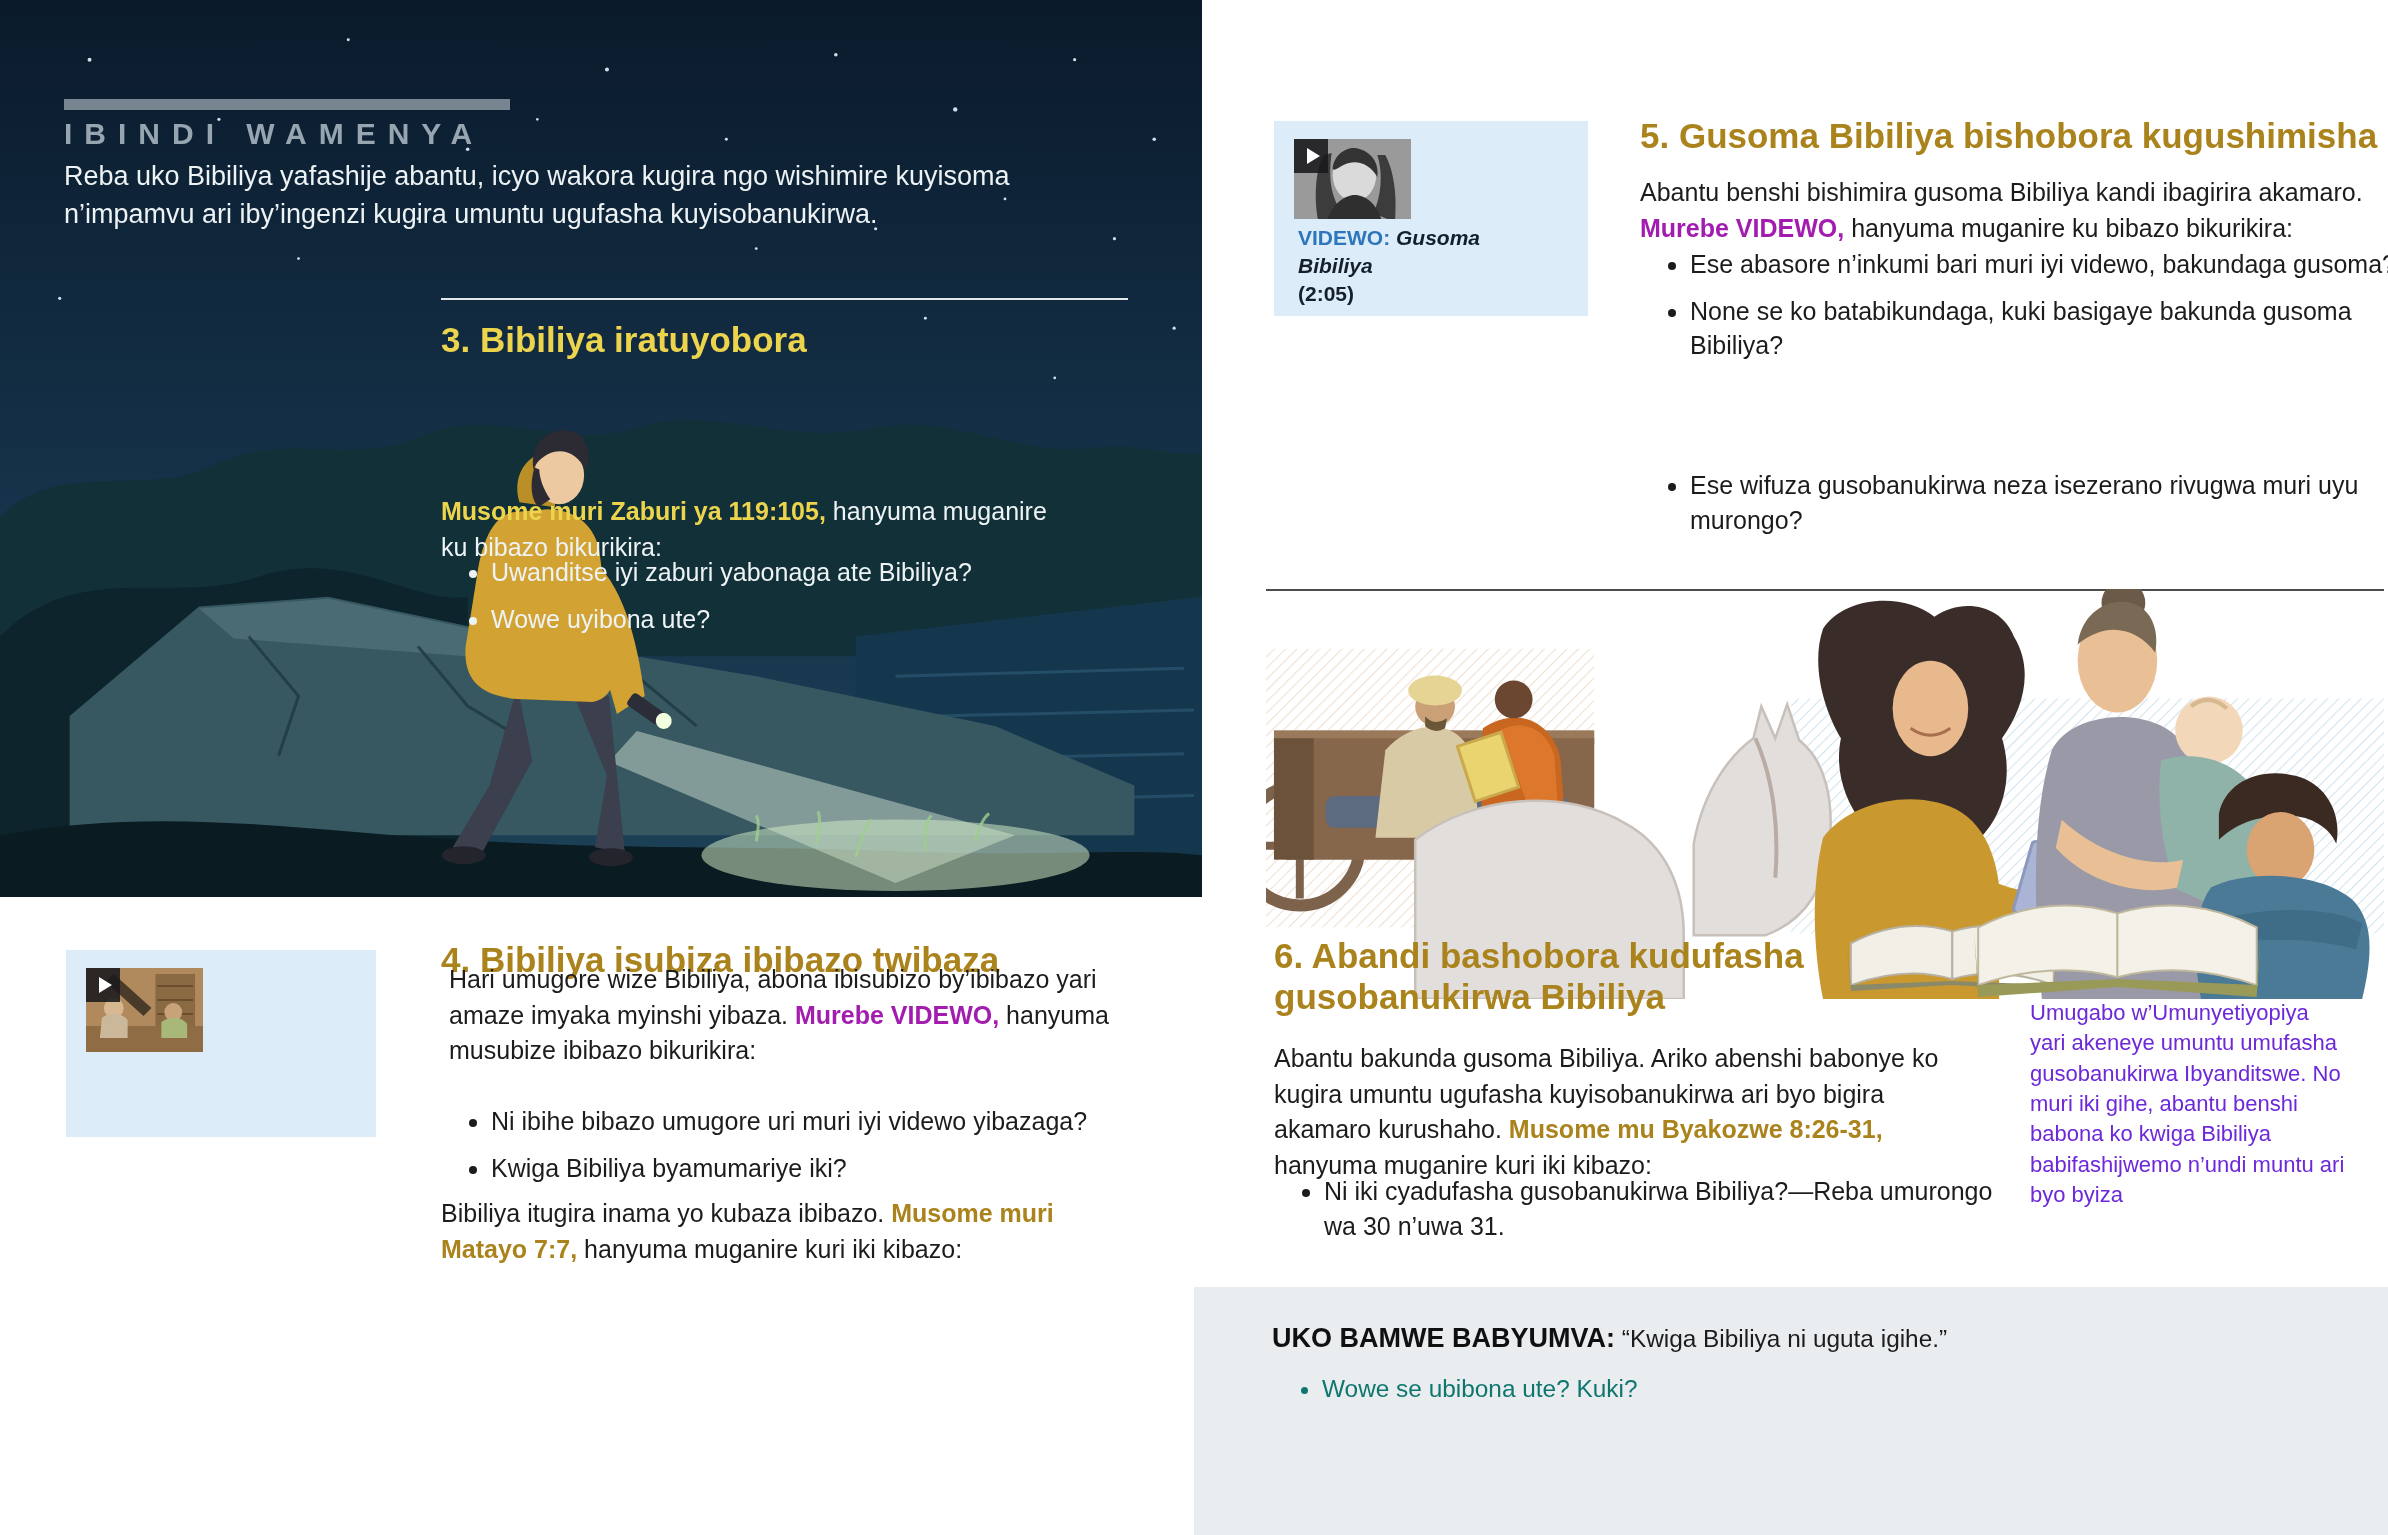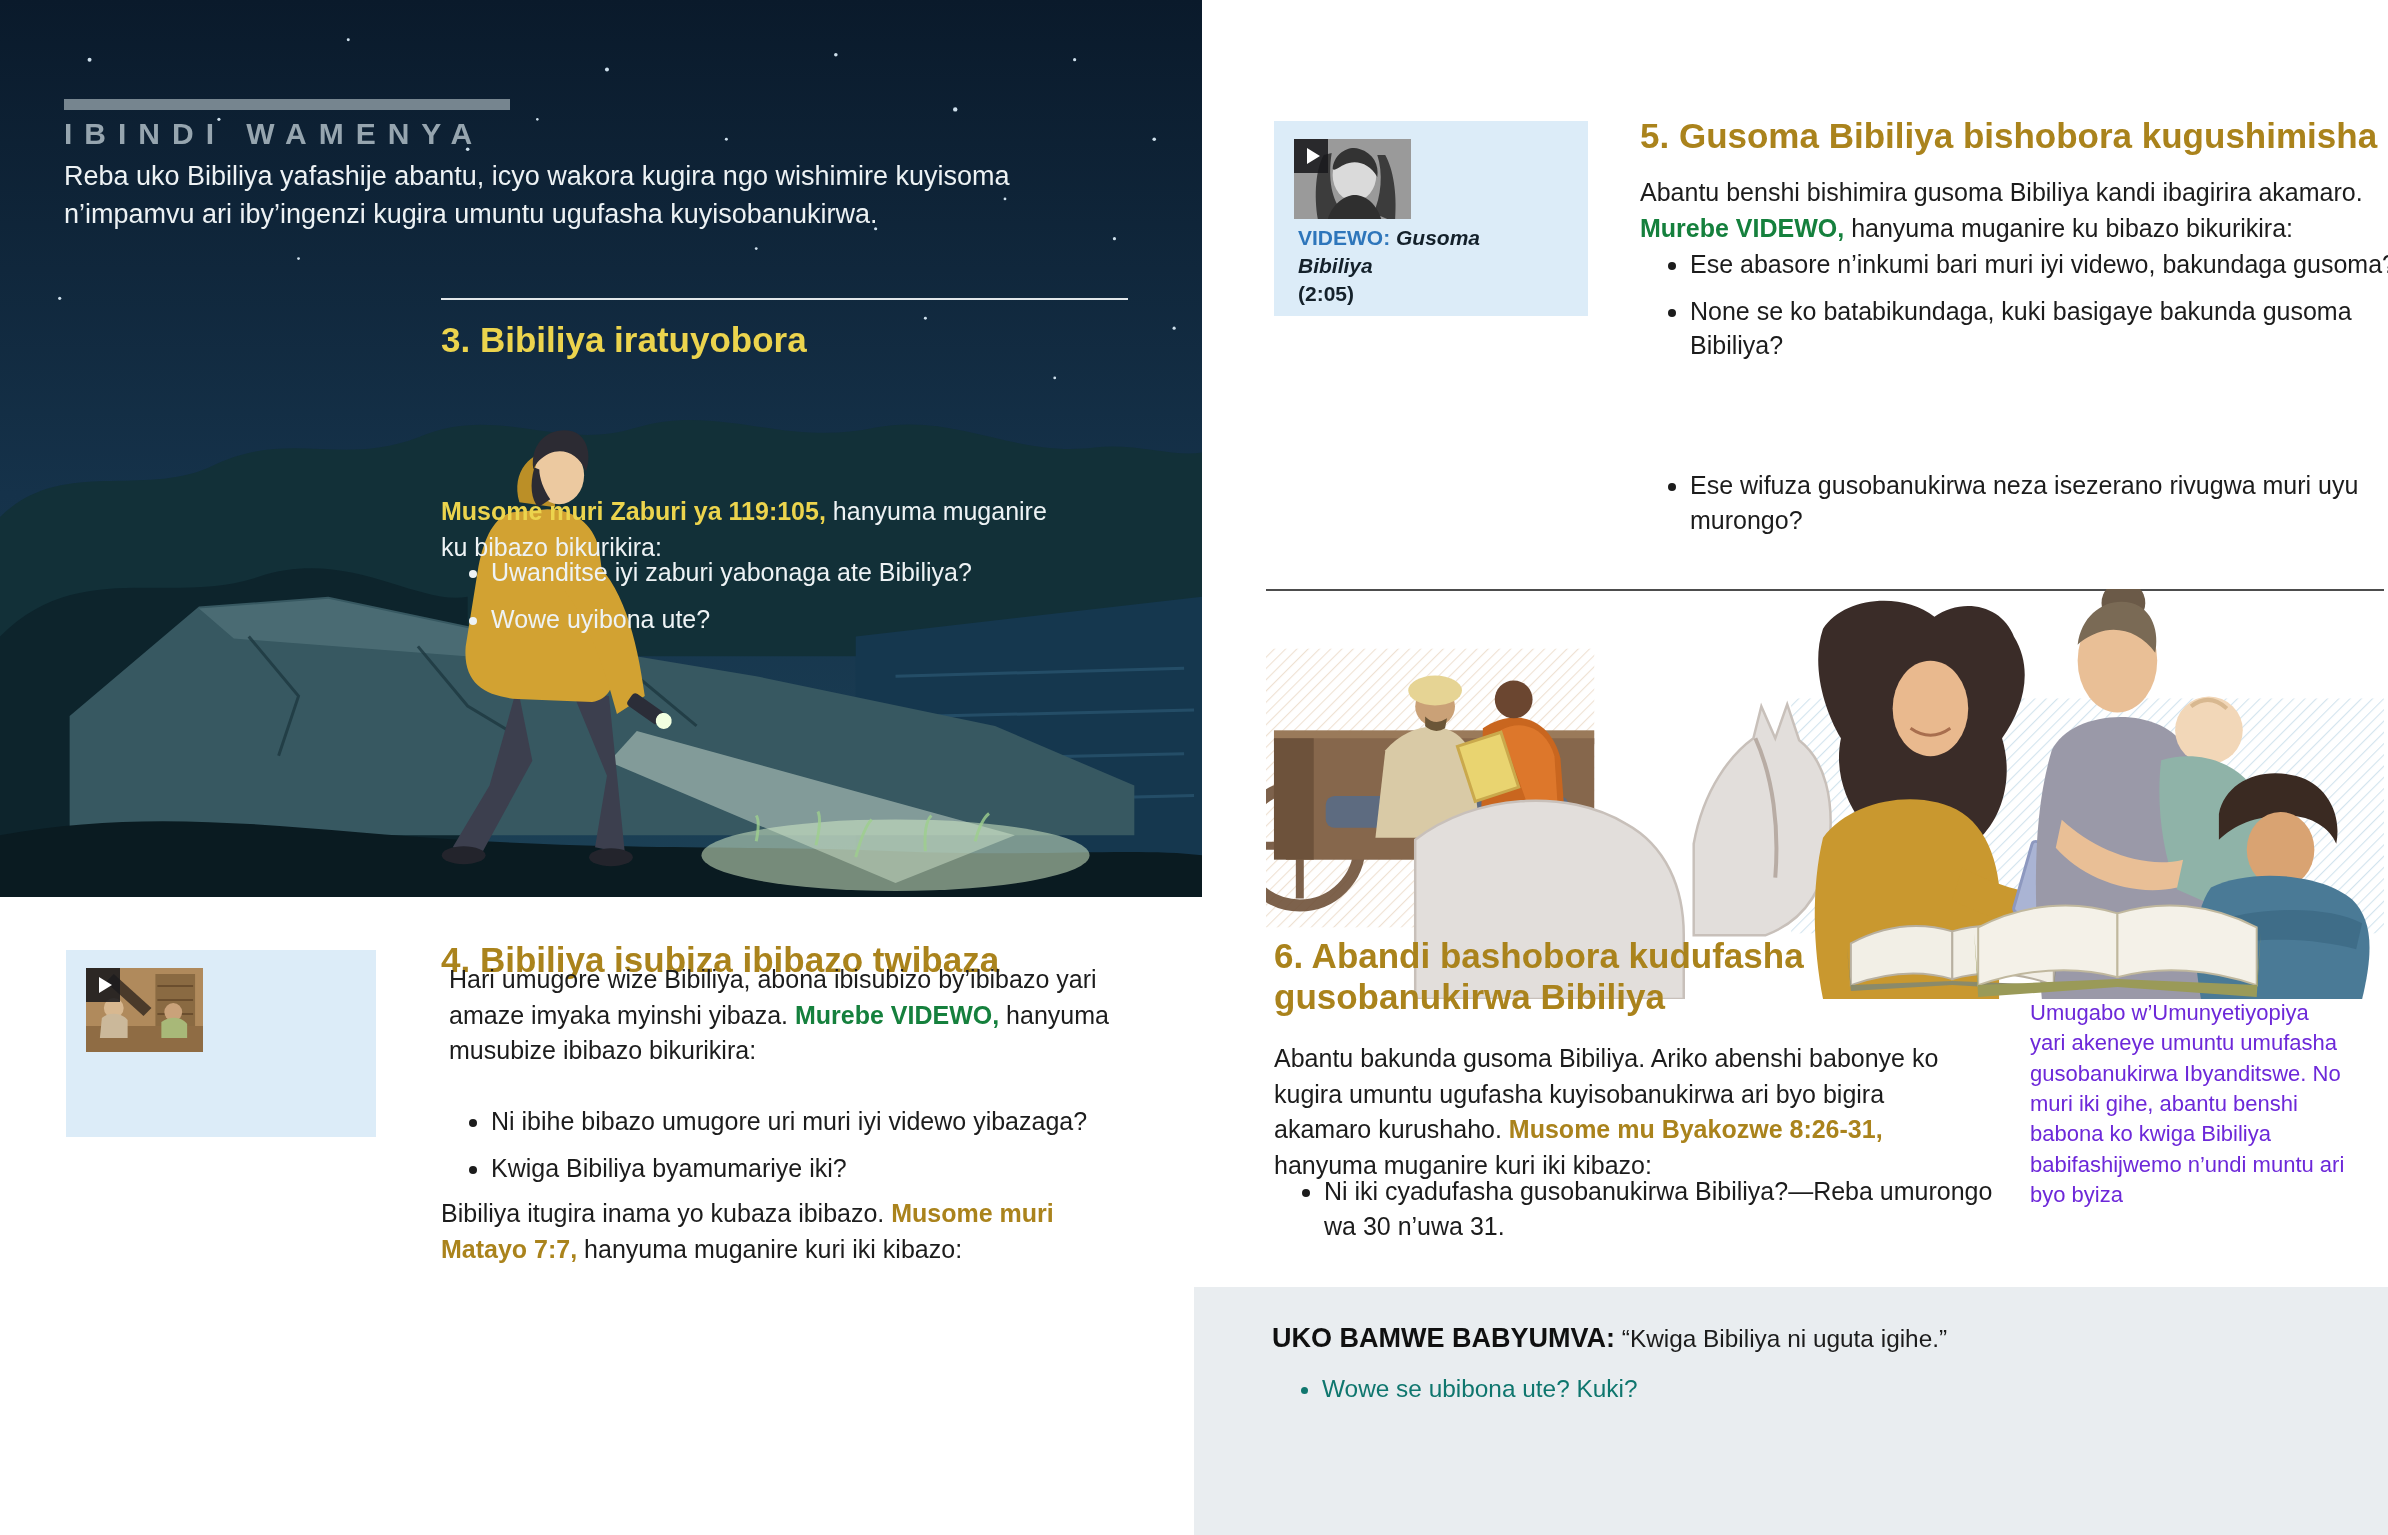--- a/index.html
+++ b/index.html
@@ -34,21 +34,21 @@
   .play-tri{width:0;height:0;border-left:13px solid #ffffff;border-top:8px solid transparent;border-bottom:8px solid transparent;margin-left:4px;}
   .vcap{position:absolute;left:24px;top:111px;width:259px;margin:0;font-size:21px;line-height:1.33;color:#1d2830;}
   .vbox2 .vcap{top:103px;}
   .vlabel{color:#2e76bb;font-weight:700;}
   .vtitle{font-style:italic;font-weight:700;color:#14212b;}
   .vdur{display:block;font-weight:700;color:#14212b;}
 
   
   .h-gold{margin:0;font-size:35px;font-weight:700;color:#aa831c;line-height:1.18;}
   .body-light{margin:0;font-size:25px;line-height:1.42;color:#1c1c1c;}
-  .link-blue{color:#15803d;font-weight:700;}
+  .link-blue{color:#a21caf;font-weight:700;}
   .ref-gold{color:#aa831c;font-weight:700;}
   .light-bullets{font-size:25px;line-height:1.38;color:#1c1c1c;}
 
   .s4h{left:441px;top:939px;}
   .s4p1{left:441px;top:962px;width:669px;margin-left:8px;}
   .s4ul{left:441px;top:1104px;width:697px;}
   .s4p2{left:441px;top:1196px;width:691px;}
   .s4ul2{left:441px;top:1266px;width:697px;}
 
   .s5h{left:1640px;top:115px;width:756px;}

